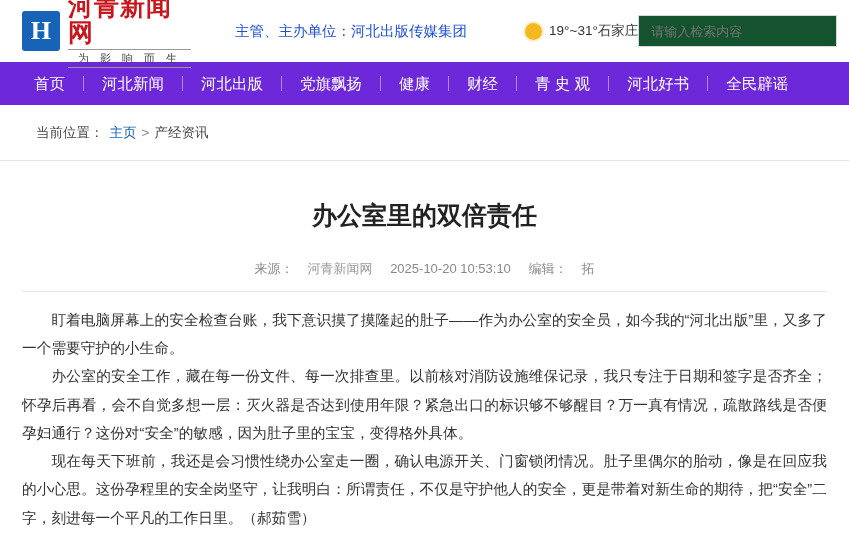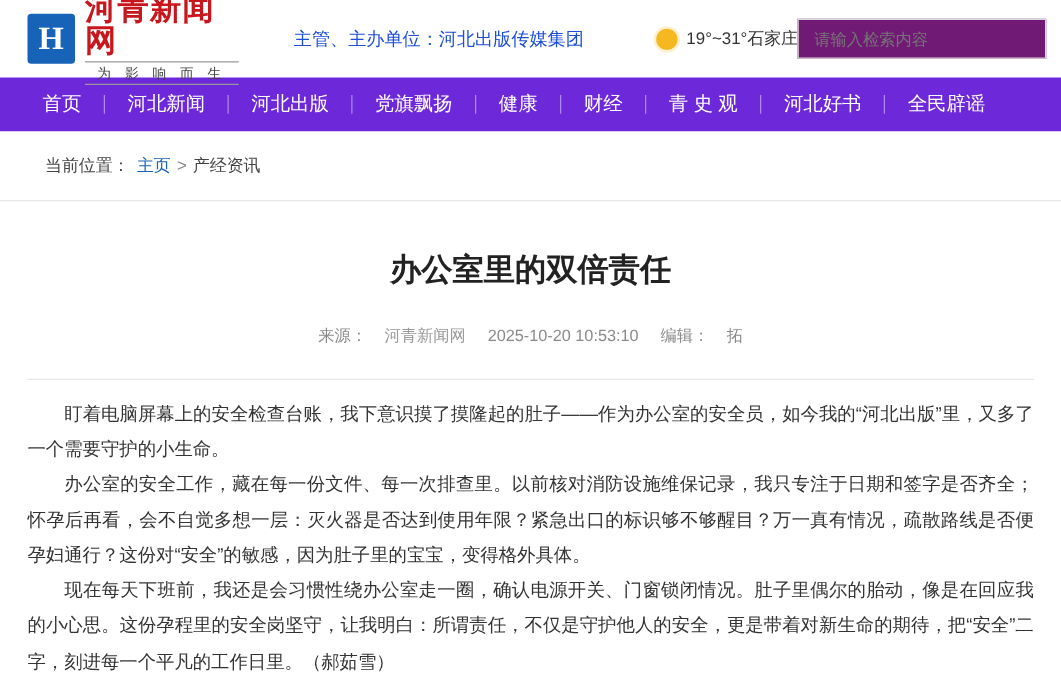--- a/index.html
+++ b/index.html
@@ -71,21 +71,21 @@
     border-radius: 50%;
     background: #f5b820;
     box-shadow: 0 0 0 2px #fdf0cd;
     display: inline-block;
   }
   .search-box {
     margin-left: auto;
     width: 208px;
     height: 32px;
     border: 1px solid #d8d8d8;
-    background: #701a75;
+    background: #14532d;
     display: flex;
     align-items: center;
     padding: 0 10px;
   }
   .search-box input {
     border: 0; outline: 0;
     width: 100%;
     font-size: 13px;
     color: #999;
     font-family: "Liberation Sans", sans-serif;
@@ -138,21 +138,21 @@
     text-align: center;
     font-size: 25px;
     color: #222;
     font-weight: bold;
     margin-top: 38px;
     font-family: "DejaVu Sans", sans-serif;
   }
   .meta {
     text-align: center;
     margin-top: 28px;
-    padding-bottom: 25px;
+    padding-bottom: 13px;
     font-size: 13px;
     color: #8a8a8a;
     border-bottom: 1px solid #e6e6e6;
   }
   .meta span { margin: 0 7px; }
   .meta .src-name { color: #9a9a9a; }
   .body {
     margin-top: 14px;
     font-size: 14.7px;
     line-height: 1.92;

